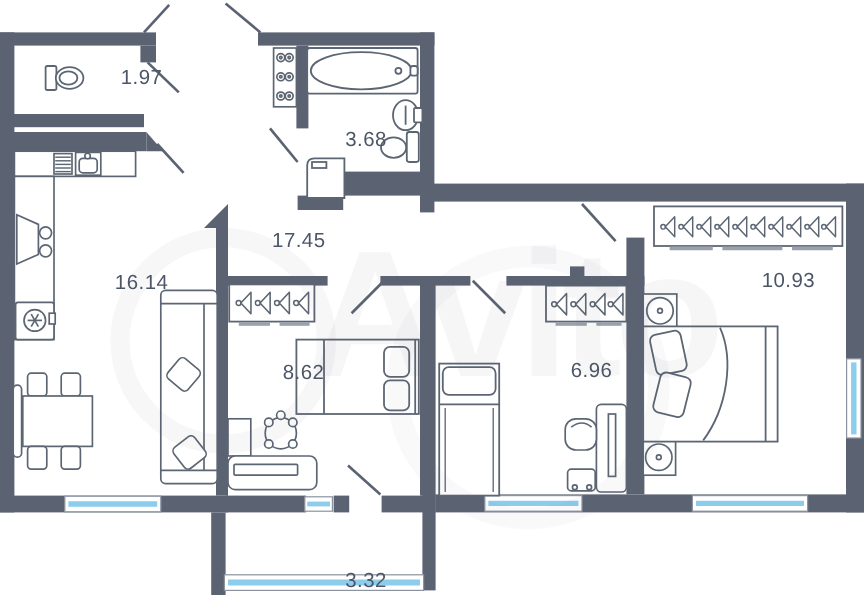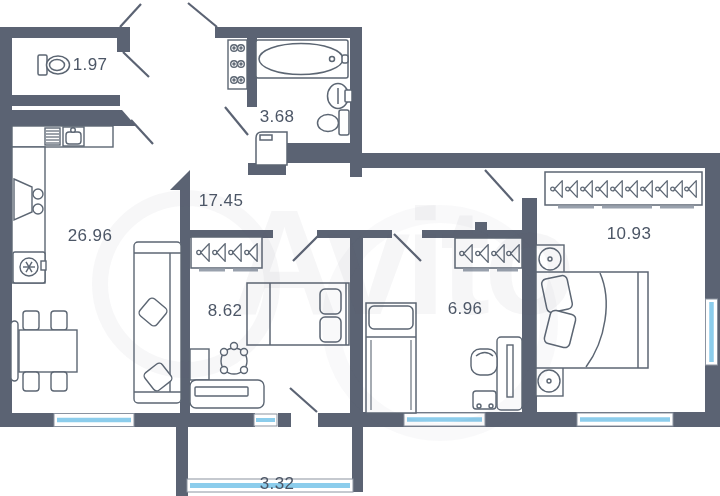--- a/index.html
+++ b/index.html
@@ -1,19 +1,19 @@
 <!DOCTYPE html>
 <html><head>
 <meta charset="utf-8">
 <style>
   html,body{margin:0;padding:0;background:#fff;}
   .plan{position:relative;width:720px;height:496px;background:#fff;overflow:hidden;
         font-family:"Liberation Sans",sans-serif;}
   .lbl{position:absolute;transform:translate(-50%,-50%);font-size:17px;color:#4c5666;
-       letter-spacing:.4px;white-space:nowrap;}
+       letter-spacing:.4px;white-space:nowrap;margin-left:28px;}
   svg{position:absolute;left:0;top:0;}
   .wm{position:absolute;pointer-events:none;}
   .wm-text{left:400px;top:262px;transform:translate(-50%,-50%);
            font-size:150px;font-weight:bold;color:rgba(91,99,115,.055);letter-spacing:-6px;}
   .ring{border-radius:50%;}
   .r1{left:92px;top:190px;width:156px;height:156px;border:16px solid rgba(91,99,115,.05);}
   .r2{left:322px;top:205px;width:200px;height:200px;border:18px solid rgba(91,99,115,.04);}
 </style>
 </head>
 <body>
@@ -282,19 +282,19 @@
   </g>
 </svg>
 
 <div class="wm ring r1"></div>
 <div class="wm ring r2"></div>
 <div class="wm lbl wm-text">Avito</div>
 
 <span class="lbl" style="left:90px;top:65px">1.97</span>
 <span class="lbl" style="left:277px;top:117px">3.68</span>
 <span class="lbl" style="left:221px;top:201px">17.45</span>
-<span class="lbl" style="left:90px;top:236px">26.96</span>
+<span class="lbl" style="left:90px;top:236px">16.14</span>
 <span class="lbl" style="left:225px;top:311px">8.62</span>
 <span class="lbl" style="left:465px;top:309px">6.96</span>
 <span class="lbl" style="left:629px;top:234px">10.93</span>
 <span class="lbl" style="left:277px;top:484px">3.32</span>
 
 </div>
 
 </body></html>

